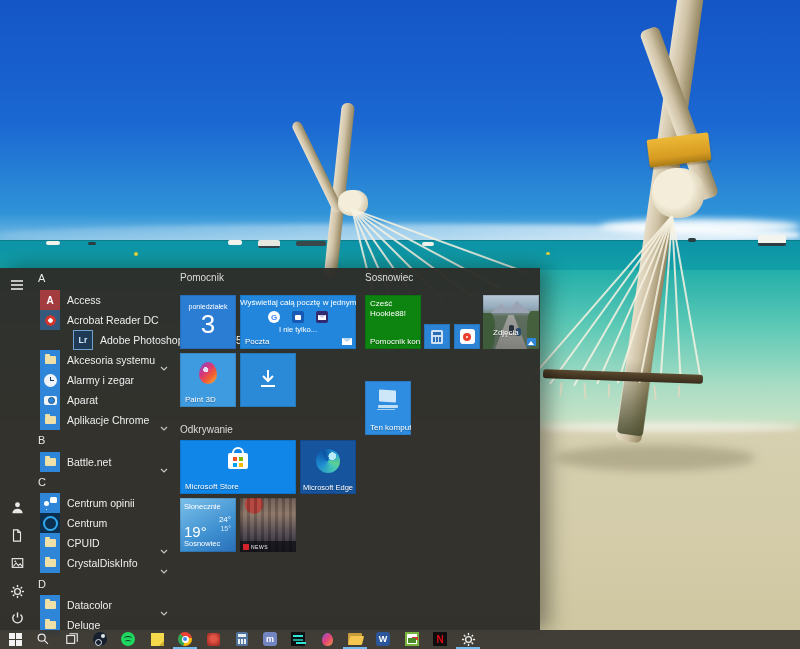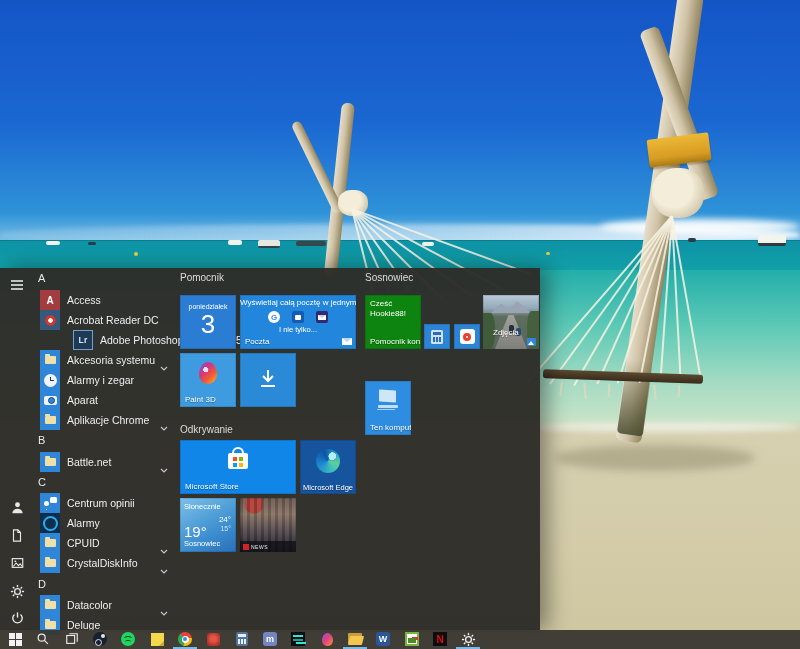--- a/index.html
+++ b/index.html
@@ -330,21 +330,21 @@
     <div class="abs approw" style="left:0;top:225px;width:176px;">
       <span class="plate" style="background:#2f86d8;">
           <span class="fbic"></span>
         </span>
       <span class="applabel">Centrum opinii</span>
     </div>
     <div class="abs approw" style="left:0;top:245px;width:176px;">
       <span class="plate" style="background:#0c2f4e;">
           <span class="cortring"></span>
         </span>
-      <span class="applabel">Alarmy</span>
+      <span class="applabel">Centrum</span>
     </div>
     <div class="abs approw" style="left:0;top:265px;width:176px;">
       <span class="plate" style="background:#2f86d8;">
           <span class="folderic"></span>
         </span>
       <span class="applabel">CPUID</span>
       <span class="chev"><svg width="8" height="5">
             <polyline points="1,1 4,4 7,1" stroke="#c8c8c8" stroke-width="1.1" fill="none"></polyline>
           </svg></span>
     </div>

